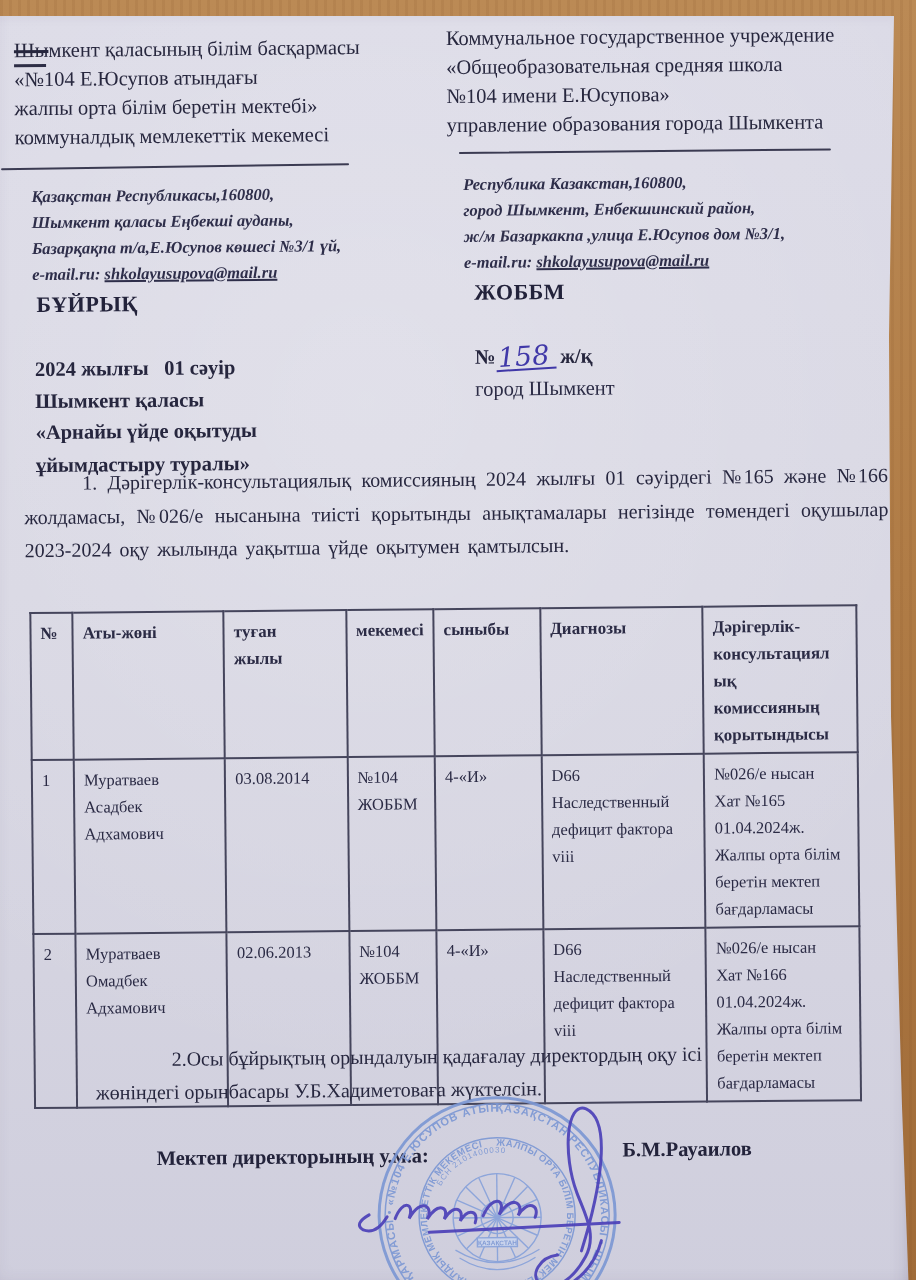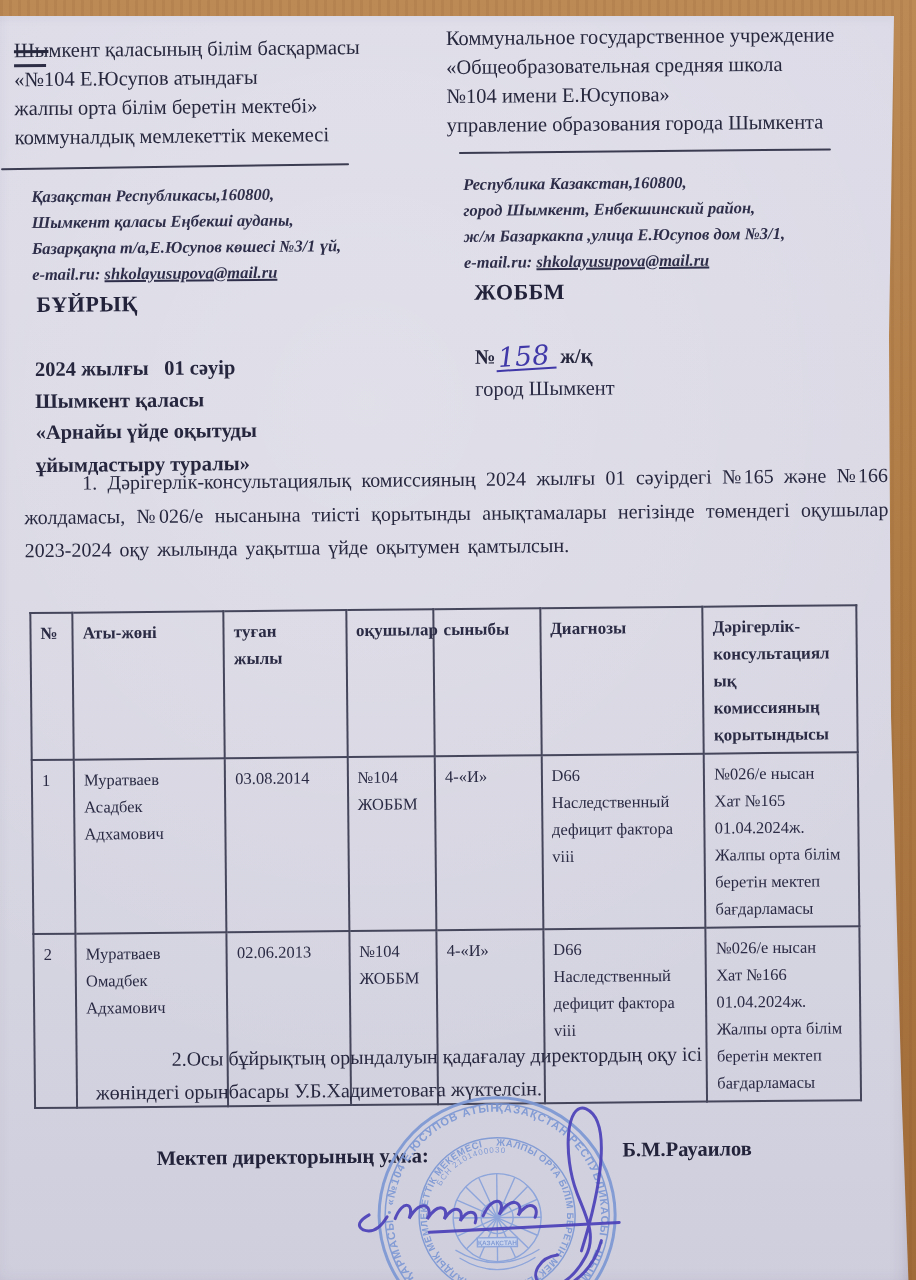--- a/index.html
+++ b/index.html
@@ -120,21 +120,21 @@
           <col style="width:12.9%">
           <col style="width:19.7%">
           <col style="width:18.6%">
       </colgroup>
       <thead>
         <tr class="hdr-row">
           <th>№</th>
           <th>Аты-жөні</th>
           <th>туған
 жылы</th>
-          <th>оқушылар</th>
+          <th>мекемесі</th>
           <th>сыныбы</th>
           <th>Диагнозы</th>
           <th>Дәрігерлік-
 консультациял
 ық
 комиссияның
 қорытындысы</th>
         </tr>
       </thead>
       <tbody>

